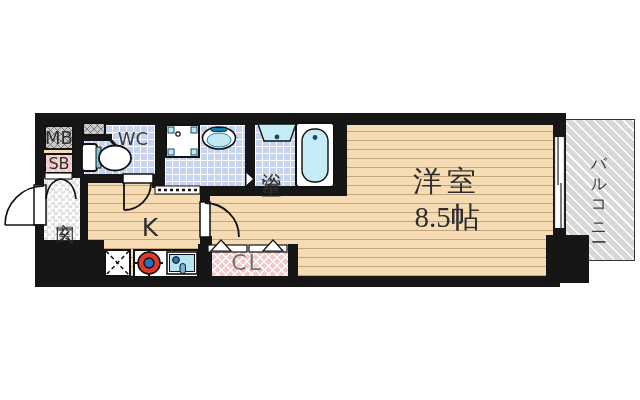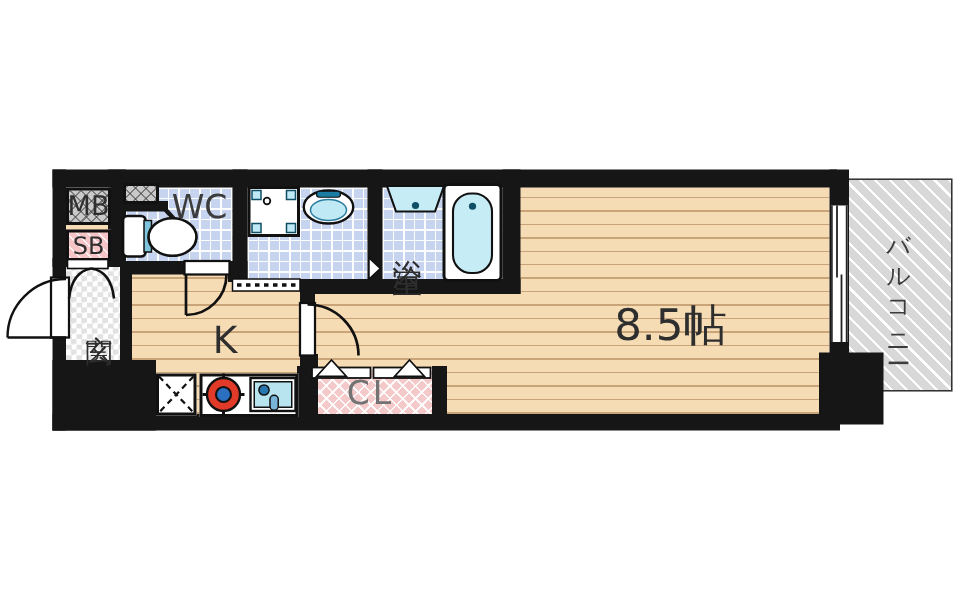--- a/index.html
+++ b/index.html
@@ -171,21 +171,22 @@
       <rect x="554" y="137" width="11" height="91" fill="#fff" stroke="none"></rect>
       <line x1="554.6" y1="137" x2="554.6" y2="228" stroke="#222" stroke-width="1.1"></line>
       <line x1="564.4" y1="137" x2="564.4" y2="228" stroke="#222" stroke-width="1.1"></line>
       <line x1="558" y1="137" x2="558" y2="185" stroke="#222" stroke-width="1.2"></line>
       <line x1="561" y1="183" x2="561" y2="228" stroke="#222" stroke-width="1.2"></line>
     </g>
   </svg>
 
   <div class="abs lbl ctr" style="left:59px;top:138px;font-size:18px;">MB</div>
   <div class="abs lbl ctr" style="left:59px;top:164px;font-size:16px;">SB</div>
-  <div class="abs lbl ctr" style="left:133px;top:139px;font-size:22px;color:#3c3c3c;">WC</div>
+  <div class="abs lbl ctr" style="left:133px;top:139px;font-size:18px;color:#3c3c3c;">WC</div>
   <div class="abs lbl vert ctr" style="left:65px;top:212px;font-size:18px;letter-spacing:3px;">玄関</div>
   <div class="abs lbl vert ctr" style="left:272px;top:160px;font-size:20px;letter-spacing:3px;">浴室</div>
   <div class="abs lbl ctr" style="left:150px;top:227px;font-size:25px;">K</div>
   <div class="abs lbl ctr" style="left:247px;top:263px;font-size:22px;color:#737373;letter-spacing:2px;">CL</div>
-  <div class="abs lbl ctr" style="left:447px;top:217px;font-size:29px;">8.5帖</div>
+  <div class="abs lbl ctr" style="left:447px;top:181px;font-size:29px;letter-spacing:5px;">洋室</div>
+  <div class="abs lbl ctr" style="left:447px;top:217px;font-size:29px;font-family:Liberation Serif, serif;">8.5帖</div>
   <div class="abs lbl vert ctr" style="left:599px;top:192px;font-size:16px;letter-spacing:4px;color:#3c3c3c;">バルコニー</div>
 
 </div>
 
 </body></html>

